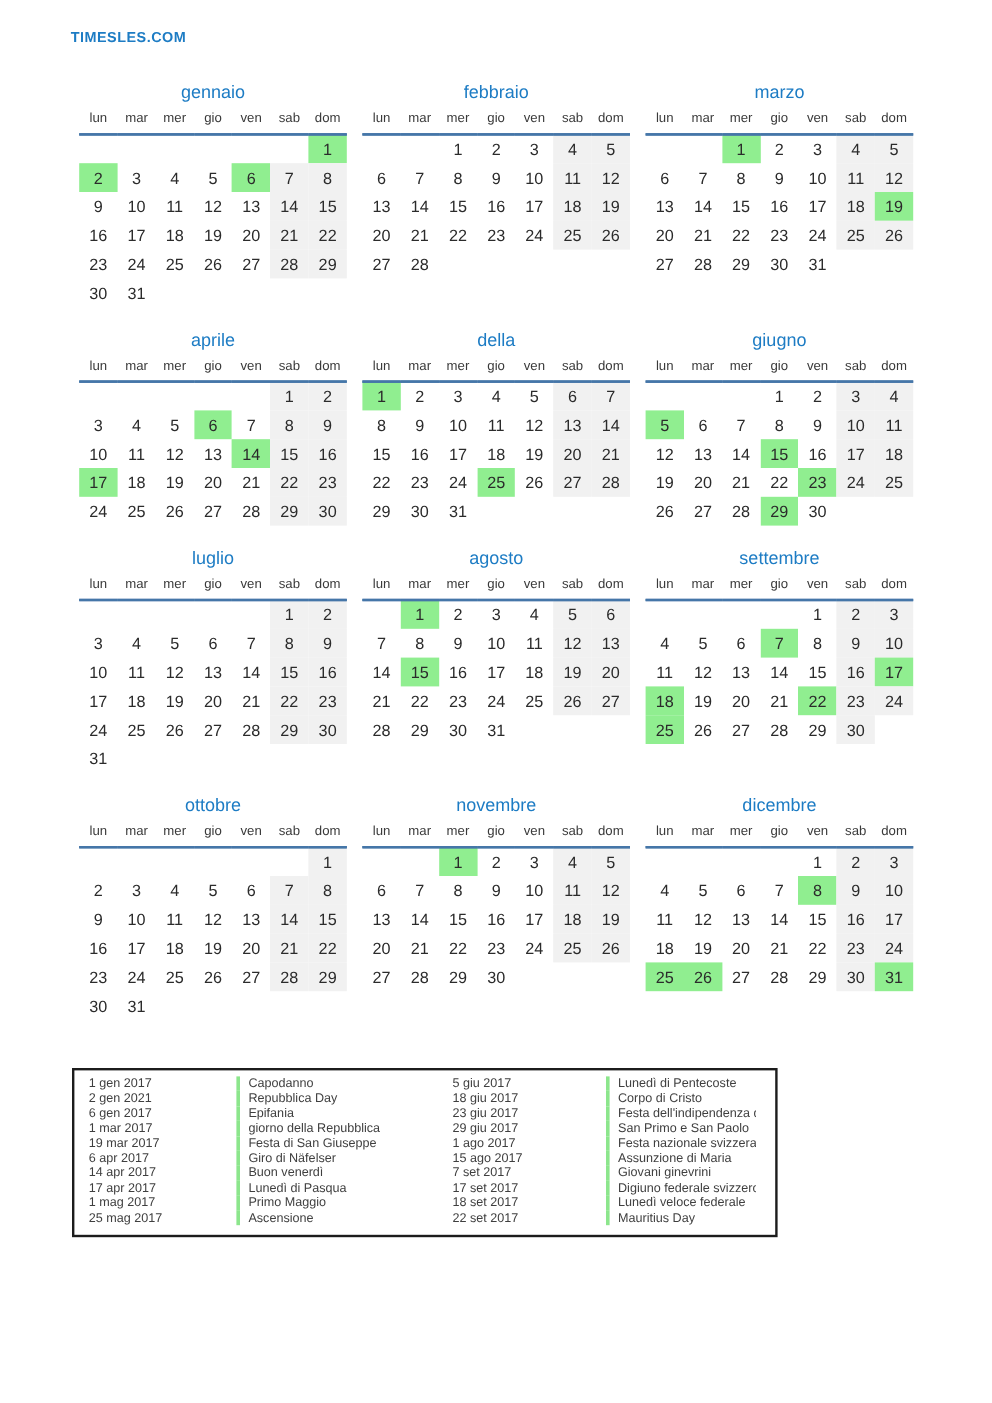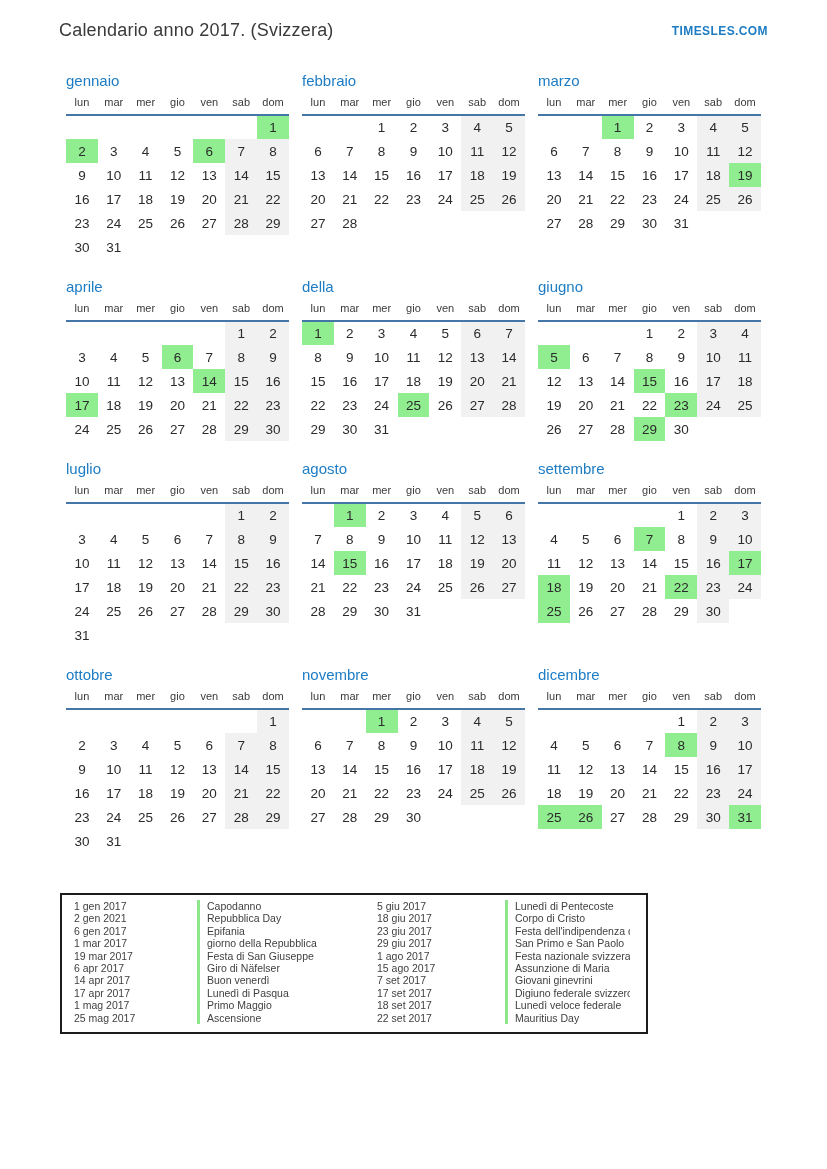--- a/index.html
+++ b/index.html
@@ -27,21 +27,21 @@
   .brand{
     font-size:12px;color:var(--accent-blue);text-decoration:none;
     letter-spacing:0.4px;margin-top:4px;font-weight:bold;
   }
   .months-grid{
     margin:31px 0 0 66px;
     display:grid;grid-template-columns:repeat(3,223px);
     column-gap:13px;row-gap:19px;align-items:start;
   }
   .month-title{
-    text-align:left;color:var(--accent-blue);font-size:15px;
+    text-align:center;color:var(--accent-blue);font-size:15px;
     margin-bottom:5px;cursor:pointer;
   }
   table.month-table{
     border-collapse:collapse;table-layout:fixed;width:223px;
   }
   table.month-table th{
     font-size:11px;font-weight:normal;color:#3a3a3a;
     padding:2px 0 6px 0;border-bottom:2px solid var(--header-line-blue);
     text-align:center;
   }
@@ -66,21 +66,20 @@
   }
   .legend-name{
     border-left:3px solid var(--legend-bar-green);
     padding-left:7px;margin-right:8px;
   }
 </style>
 </head>
 <body>
 
 <div class="header">
-  <h1 class="page-title">Calendario anno 2017. (Svizzera)</h1>
   <a class="brand" href="#">TIMESLES.COM</a>
 </div>
 
 <div class="months-grid" id="months-grid">
     <div class="month">
       <div class="month-title">gennaio</div>
       <table class="month-table">
         <thead>
           <tr>
             <th class="wd">lun</th>

